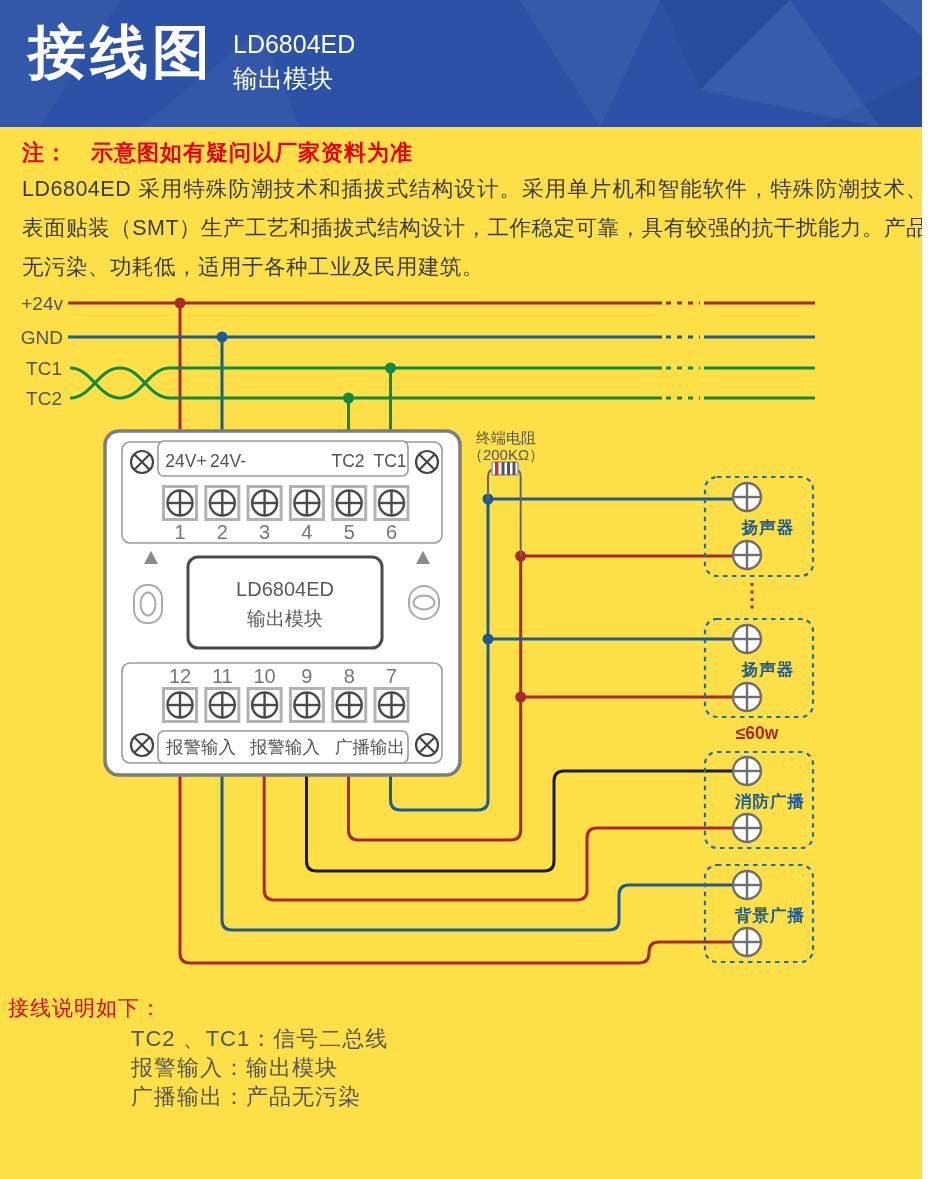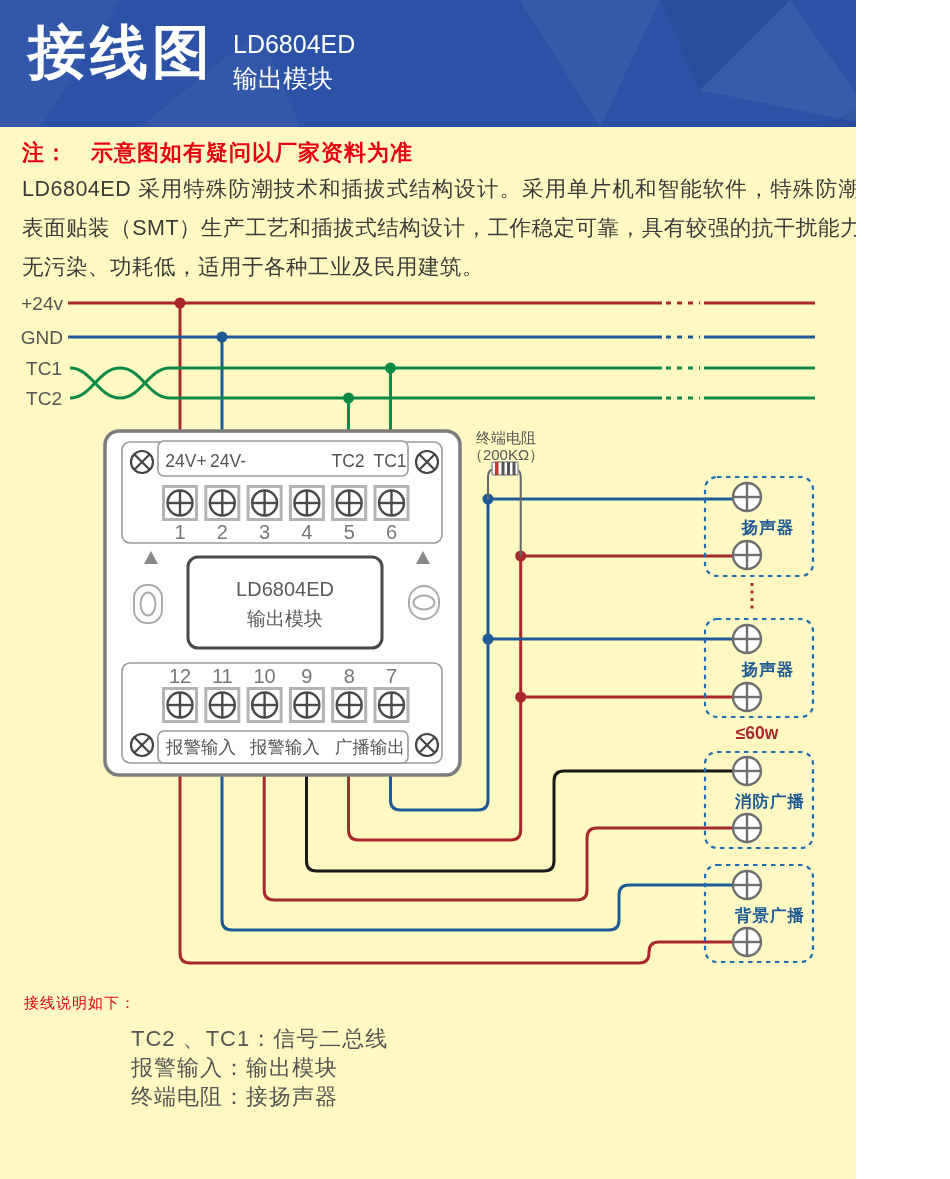--- a/index.html
+++ b/index.html
@@ -2,21 +2,21 @@
 <html style="--wire-red: #a9282e; --wire-blue: #1d5a96; --wire-green: #0e8a48; --wire-black: #1a1a1a; --box-dash-blue: #1e6cb5; --label-blue: #1d5a96; --note-red: #e60012; --header-blue: #2b52a6;"><head>
 <meta charset="utf-8">
 <style>
   :root{
     --wire-red:#a9282e; --wire-blue:#1d5a96; --wire-green:#0e8a48; --wire-black:#1a1a1a;
     --box-dash-blue:#1e6cb5; --label-blue:#1d5a96; --note-red:#e60012; --header-blue:#2b52a6;
     --text-gray:#3b3b3b; --module-gray:#7d7d7d;
   }
   *{margin:0;padding:0;box-sizing:border-box}
   html,body{width:950px;background:#fff;font-family:"Liberation Sans","DejaVu Sans",sans-serif}
-  .page{position:relative;width:856px;height:1179px;overflow:hidden;background:#fef9c3}
+  .page{position:relative;width:922px;height:1179px;overflow:hidden;background:#fde047}
 
   .header{position:absolute;left:0;top:0;width:950px;height:127px;background:var(--header-blue);overflow:hidden}
   .header svg{position:absolute;left:0;top:0}
   .header-title{position:absolute;left:28px;top:14px;font-size:58px;font-weight:bold;color:#fff;letter-spacing:4px}
   .header-model{position:absolute;left:233px;top:30px;font-size:25px;color:#fff}
   .header-sub{position:absolute;left:233px;top:62px;font-size:25px;color:#fff}
 
   .note{position:absolute;left:22px;top:138px;font-size:22px;font-weight:700;color:var(--note-red);letter-spacing:1px}
   .desc{position:absolute;left:22px;top:170px;width:906px;font-size:21.5px;line-height:39px;color:var(--text-gray);text-align:justify;letter-spacing:.5px}
 
@@ -41,21 +41,21 @@
   .oval{fill:#fff;stroke:#ababab;stroke-width:2}
   .tri{fill:#8a8a8a}
   .dash-box{fill:none;stroke:var(--box-dash-blue);stroke-width:2.2;stroke-dasharray:4.5 4.5}
   .dev-label{fill:var(--label-blue);font-size:16.5px;font-weight:600;letter-spacing:1px}
   .term-circle{fill:#fff;stroke:#6f6f6f;stroke-width:2.4}
   .term-cross{stroke:#6f6f6f;stroke-width:2.4}
   .small-label{fill:#555;font-size:15px}
   .res-lead{fill:none;stroke:#666;stroke-width:2}
   .power-note{fill:var(--wire-red);font-size:17.5px;font-weight:600}
 
-  .legend-head{position:absolute;left:24px;top:994px;font-size:15px;color:var(--note-red);letter-spacing:1px}
+  .legend-head{position:absolute;left:8px;top:994px;font-size:21px;color:var(--note-red);letter-spacing:1px}
   .legend{position:absolute;left:131px;top:1024px;font-size:22px;color:#555;letter-spacing:1px}
   .legend div{height:29px;line-height:29px}
 </style>
 </head>
 <body>
 
 <div class="page">
 
   <div class="header">
     <svg width="950" height="127" viewBox="0 0 950 127">
@@ -312,16 +312,16 @@
         <line class="term-cross" x1="733" y1="662" x2="761" y2="662"></line>
         <line class="term-cross" x1="747" y1="648" x2="747" y2="676"></line>
       <text class="dev-label" x="770" y="641" text-anchor="middle">背景广播</text>
     </g>
   </svg>
 
   <div class="legend-head">接线说明如下：</div>
   <div class="legend">
     <div>TC2 、TC1：信号二总线</div>
     <div>报警输入：输出模块</div>
-    <div>终端电阻：接扬声器</div>
+    <div>广播输出：产品无污染</div>
   </div>
 
 </div>
 
 </body></html>

